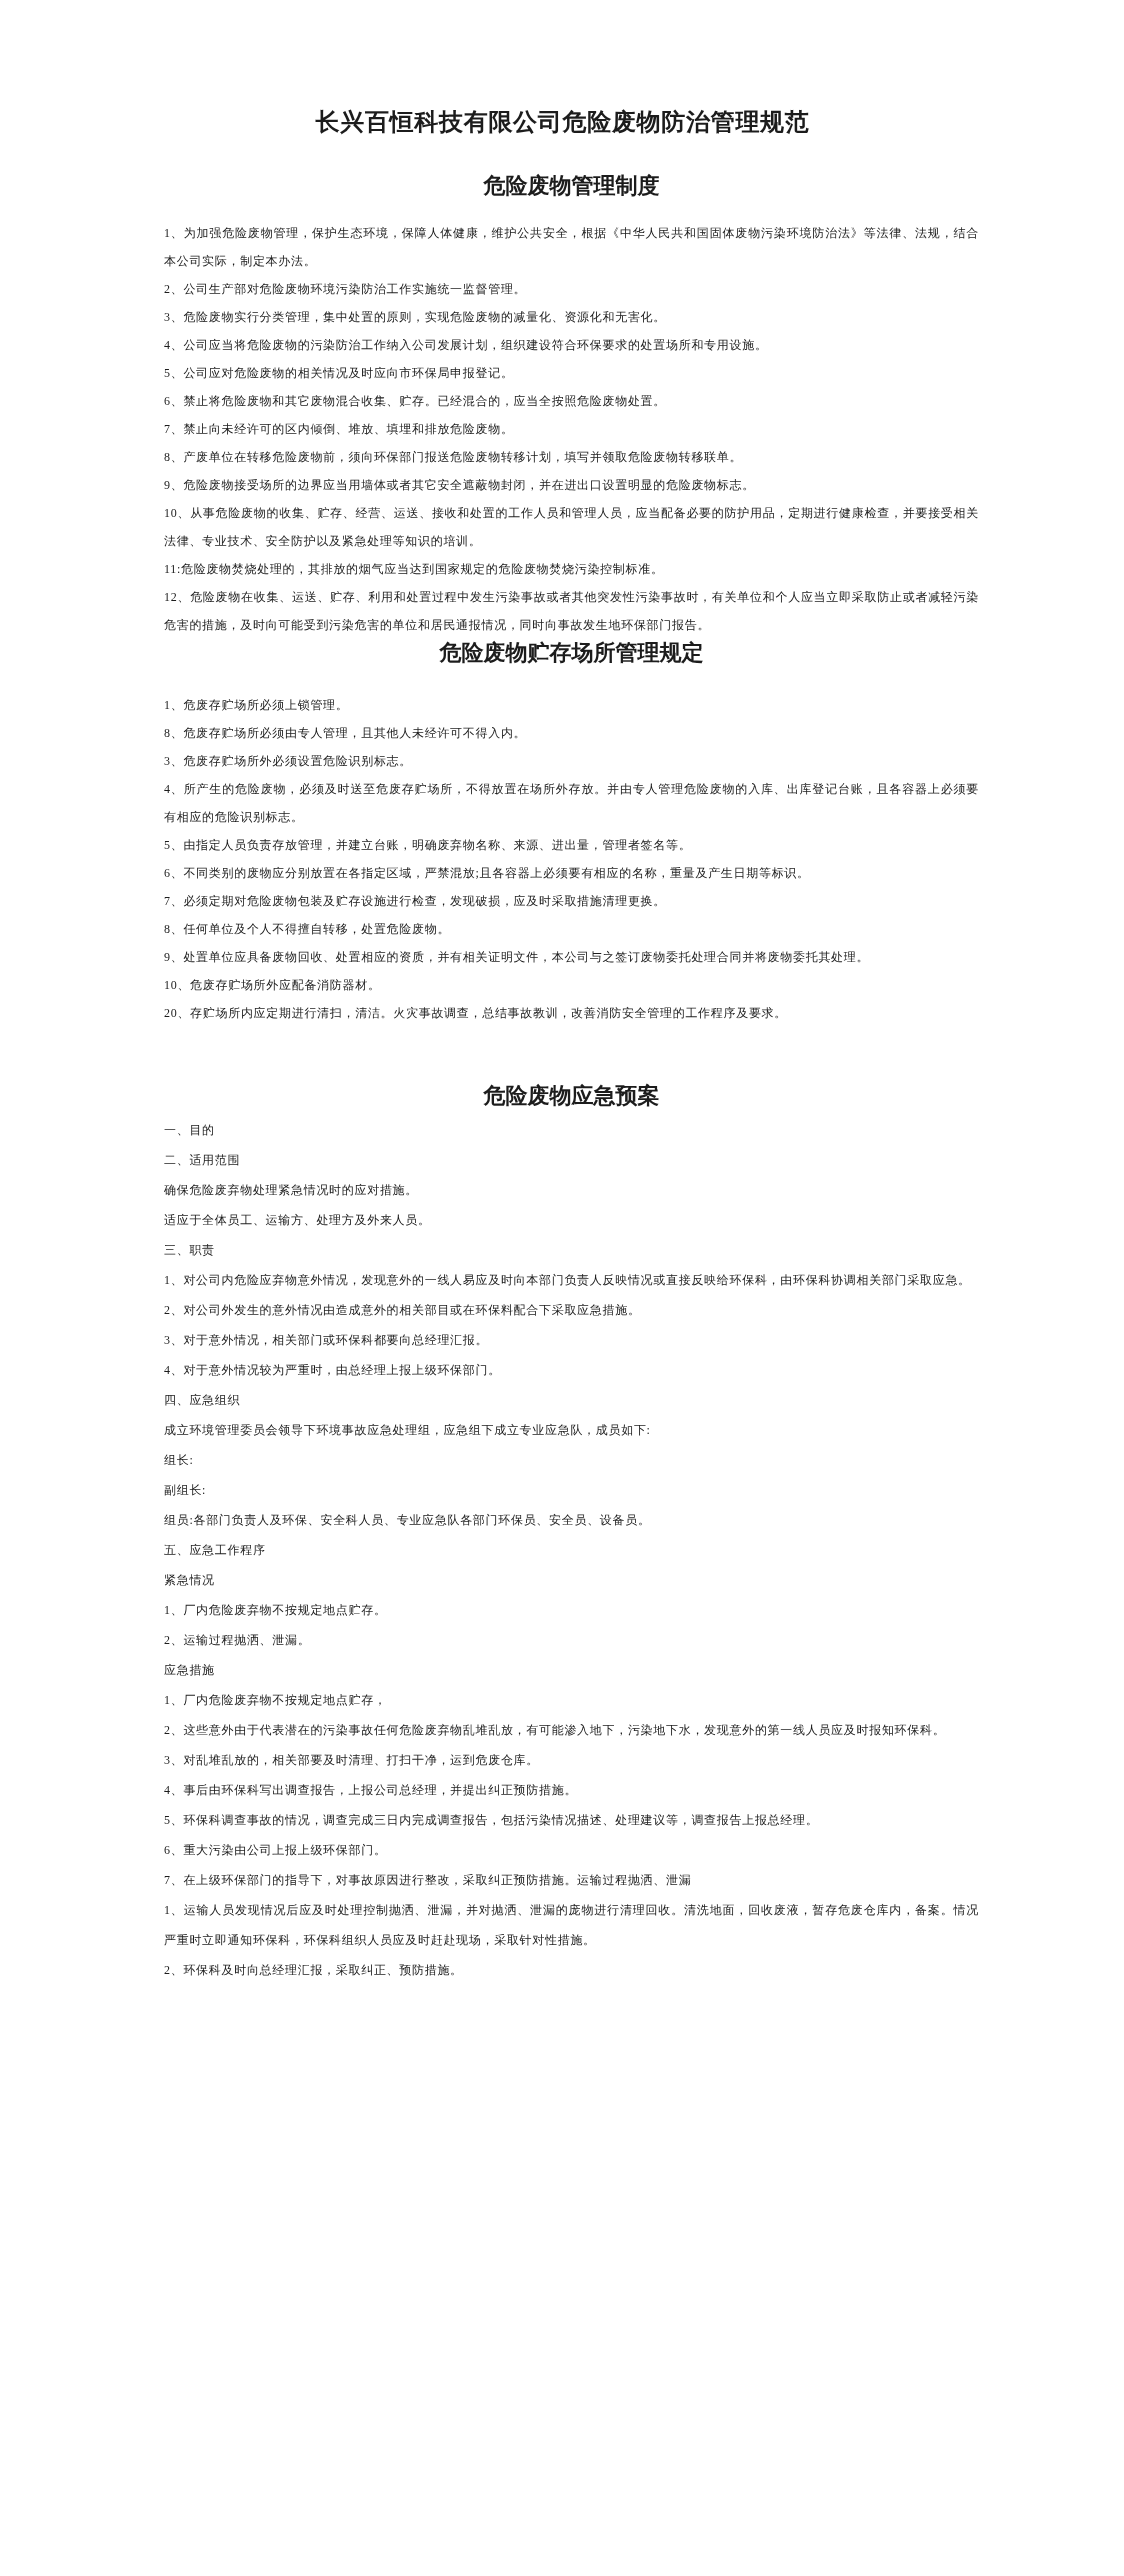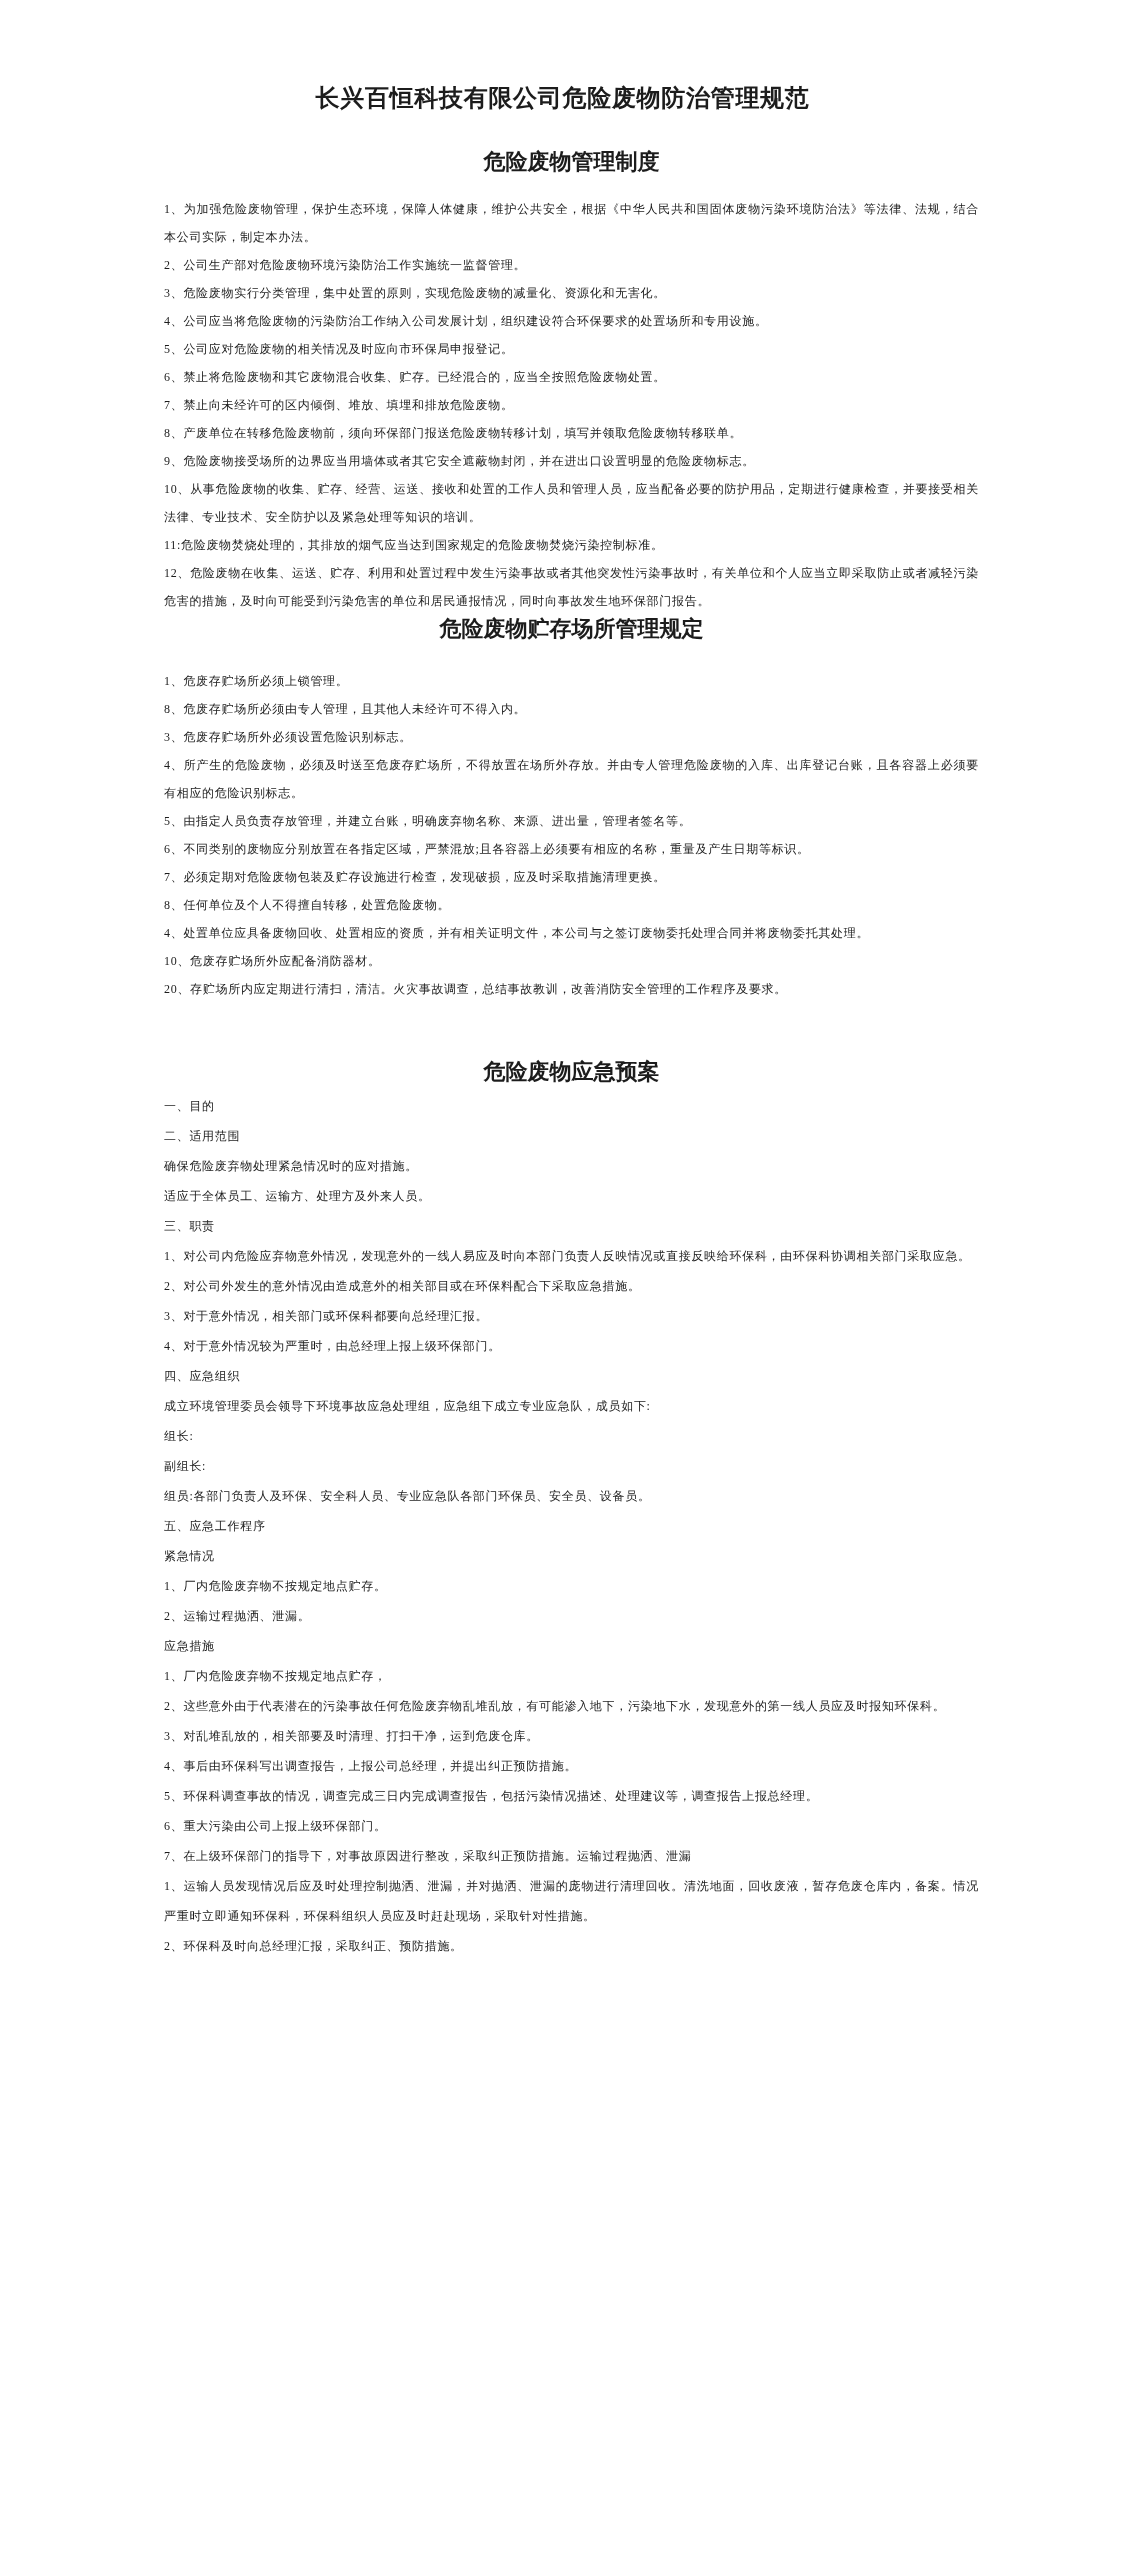--- a/index.html
+++ b/index.html
@@ -12,21 +12,21 @@
     height: 2576px;
     overflow: hidden;
     font-family: "Liberation Serif", "DejaVu Serif", serif;
     color: #1c1c1c;
   }
   .page {
     width: 1125px;
     height: 2576px;
   }
   .doc-title {
-    padding-top: 82px;
+    padding-top: 106px;
     width: 1125px;
     text-align: center;
     font-size: 24px;
     font-weight: bold;
     line-height: 33px;
     letter-spacing: 0.7px;
   }
   .content {
     margin-left: 164px;
     width: 815px;
@@ -82,21 +82,21 @@
       <div class="section-heading">危险废物贮存场所管理规定</div>
       <div class="section-body">
           <p>1、危废存贮场所必须上锁管理。</p>
           <p>8、危废存贮场所必须由专人管理，且其他人未经许可不得入内。</p>
           <p>3、危废存贮场所外必须设置危险识别标志。</p>
           <p>4、所产生的危险废物，必须及时送至危废存贮场所，不得放置在场所外存放。并由专人管理危险废物的入库、出库登记台账，且各容器上必须要有相应的危险识别标志。</p>
           <p>5、由指定人员负责存放管理，并建立台账，明确废弃物名称、来源、进出量，管理者签名等。</p>
           <p>6、不同类别的废物应分别放置在各指定区域，严禁混放;且各容器上必须要有相应的名称，重量及产生日期等标识。</p>
           <p>7、必须定期对危险废物包装及贮存设施进行检查，发现破损，应及时采取措施清理更换。</p>
           <p>8、任何单位及个人不得擅自转移，处置危险废物。</p>
-          <p>4、处置单位应具备废物回收、处置相应的资质，并有相关证明文件，本公司与之签订废物委托处理合同并将废物委托其处理。</p>
+          <p>9、处置单位应具备废物回收、处置相应的资质，并有相关证明文件，本公司与之签订废物委托处理合同并将废物委托其处理。</p>
           <p>10、危废存贮场所外应配备消防器材。</p>
           <p>20、存贮场所内应定期进行清扫，清洁。火灾事故调查，总结事故教训，改善消防安全管理的工作程序及要求。</p>
         </div>
     </div>
 
     <div class="section s3">
       <div class="section-heading">危险废物应急预案</div>
       <div class="section-body">
           <p>一、目的</p>
           <p>二、适用范围</p>

